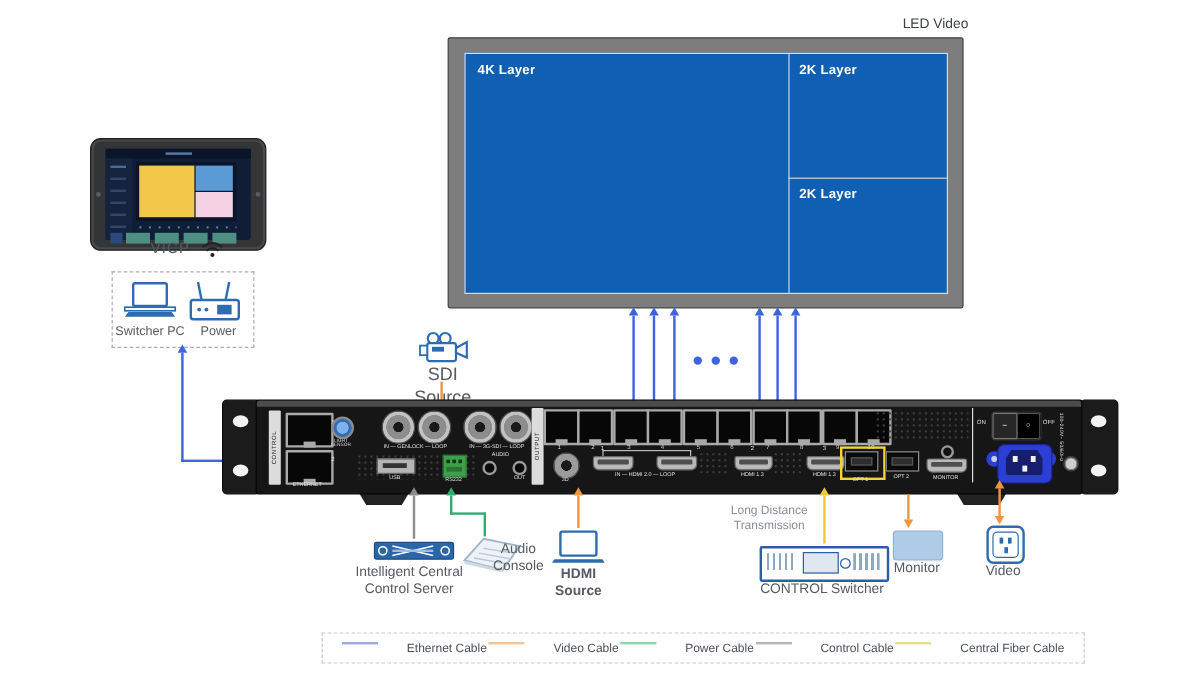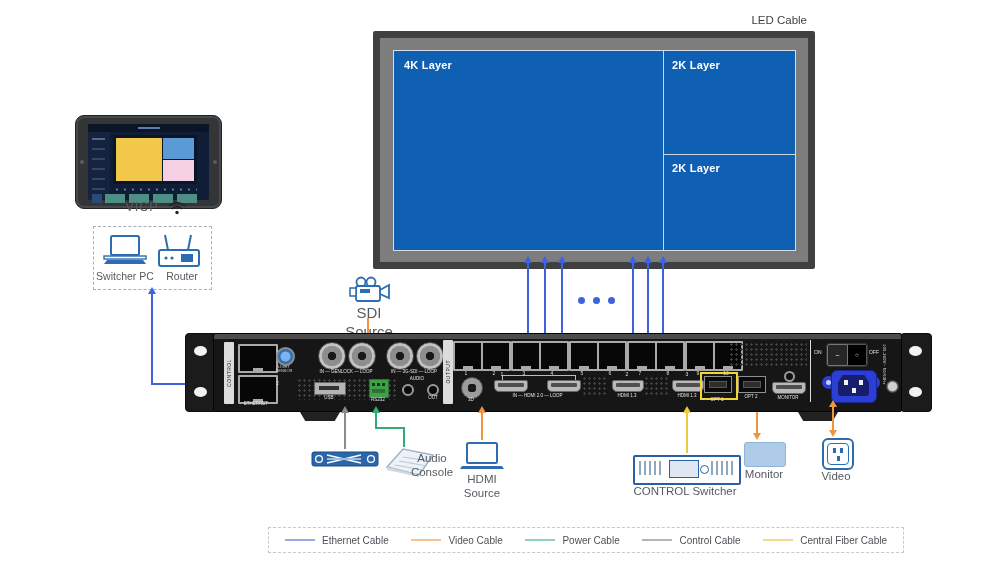--- a/index.html
+++ b/index.html
@@ -14,21 +14,21 @@
   .a-down{border-left:4px solid transparent;border-right:4px solid transparent;border-top:7px solid;}
   .a-right{border-top:4px solid transparent;border-bottom:4px solid transparent;border-left:7px solid;}
   .col-eth{color:var(--ethernet-cable);}
   .col-vid{color:var(--video-cable);}
   .col-aud{color:var(--audio-cable);}
   .col-ctl{color:var(--control-cable);}
   .col-fib{color:var(--optical-fiber-cable);}
   .dot{position:absolute;width:7px;height:7px;border-radius:50%;background:var(--ethernet-cable);}
   
   #screen-frame{left:373px;top:31px;width:428px;height:224px;background:var(--frame-gray);
-                border:7px solid #404040;border-radius:2px;}
+                border:1px solid #404040;border-radius:2px;}
   #screen-inner{position:absolute;left:13px;top:12px;width:401px;height:199px;
                 background:var(--screen-blue);border:1px solid #d7dde6;}
   .layer-label{position:absolute;color:#fff;font-size:11px;font-weight:600;letter-spacing:.2px;}
   
   #tablet{left:75px;top:115px;width:145px;height:92px;background:#333537;border-radius:9px;
           border:1px solid #222;box-shadow:inset 0 0 0 2px #47494c;}
   #tab-screen{position:absolute;left:12px;top:8px;width:121px;height:76px;background:#101d36;border-radius:2px;}
   .tab-side-dot{position:absolute;width:4px;height:4px;border-radius:50%;background:#5a5d60;}
   
   #device{left:185px;top:333px;width:745px;height:77px;}
@@ -46,32 +46,32 @@
   .vent{position:absolute;background-image:radial-gradient(circle,#3f3f3f 1.1px,transparent 1.3px);background-size:5px 5px;}
   .hdmi{position:absolute;height:10px;background:#b9b9b9;border-radius:2px 2px 5px 5px;border:1px solid #666;}
   .hdmi:after{content:"";position:absolute;left:3px;right:3px;top:2px;height:4px;background:#4f4f4f;border-radius:1px;}
   .sfp{position:absolute;width:26px;height:15px;background:#0a0a0a;border:1px solid #8f8f8f;}
   .sfp:after{content:"";position:absolute;left:4px;right:4px;top:4px;height:5px;background:#2d2d2d;border:1px solid #555;}
   .jack{position:absolute;width:8px;height:8px;border-radius:50%;background:#0a0a0a;border:2px solid #9a9a9a;}
   .pnum{position:absolute;font-size:5px;color:#ddd;text-align:center;width:26px;}
   
   #legend{left:268px;top:527px;width:636px;height:26px;border:1px dashed #c3c9d2;display:flex;
           align-items:center;justify-content:space-between;padding:0 16px;box-sizing:border-box;}
-  .leg-item{display:flex;align-items:center;gap:7px;}
+  .leg-item{display:flex;align-items:flex-start;gap:24px;}
   .leg-line{width:30px;height:2px;}
   .leg-text{font-size:10px;color:#4c5158;}
   .dashed-box{border:1px dashed #a7adb8;}
   svg{display:block;}
 </style>
 </head>
 <body>
 
 <div id="stage">
 
-  <div class="lbl" style="left:695px;top:13px;width:112px;text-align:right;color:#3e4246;">LED Cable</div>
+  <div class="lbl" style="left:695px;top:13px;width:112px;text-align:right;color:#3e4246;">LED Video</div>
 
   <div class="abs" id="screen-frame">
     <div id="screen-inner">
       <div class="layer-label" style="left:10px;top:8px;">4K Layer</div>
       <div class="abs" style="left:269px;top:0;width:1px;height:199px;background:#cdd5df;"></div>
       <div class="abs" style="left:269px;top:103px;width:132px;height:1px;background:#cdd5df;"></div>
       <div class="layer-label" style="left:278px;top:8px;">2K Layer</div>
       <div class="layer-label" style="left:278px;top:111px;">2K Layer</div>
     </div>
   </div>
@@ -138,21 +138,21 @@
     </svg>
     <svg class="abs" style="left:62px;top:5px;" width="46" height="37" viewBox="0 0 46 37">
       <line x1="12" y1="18" x2="9" y2="3" stroke="var(--icon-blue)" stroke-width="2"></line>
       <line x1="32" y1="18" x2="35" y2="3" stroke="var(--icon-blue)" stroke-width="2"></line>
       <rect x="3" y="18" width="40" height="16" rx="2" fill="#fff" stroke="var(--icon-blue)" stroke-width="2"></rect>
       <circle cx="10" cy="26" r="1.6" fill="var(--icon-blue)"></circle>
       <circle cx="16" cy="26" r="1.6" fill="var(--icon-blue)"></circle>
       <rect x="25" y="22" width="12" height="8" fill="var(--icon-blue)"></rect>
     </svg>
     <div class="lbl" style="left:2px;top:43px;width:58px;font-size:10.5px;">Switcher PC</div>
-    <div class="lbl" style="left:64px;top:43px;width:48px;font-size:10.5px;">Router</div>
+    <div class="lbl" style="left:64px;top:43px;width:48px;font-size:10.5px;">Power</div>
   </div>
 
   <div class="col-eth">
     <div class="ln" style="left:151px;top:294px;width:2px;height:91px;"></div>
     <div class="ln" style="left:151px;top:383px;width:110px;height:2px;"></div>
     <div class="arrow a-up" style="left:148px;top:287px;"></div>
     <div class="arrow a-right" style="left:261px;top:380px;"></div>
   </div>
 
   <svg class="abs" style="left:349px;top:276px;" width="46" height="28" viewBox="0 0 46 28">
@@ -303,20 +303,21 @@
     </div>
   </div>
 
   <svg class="abs" style="left:311px;top:449px;" width="68" height="20" viewBox="0 0 68 20">
     <rect x="1" y="3" width="66" height="14" rx="2" fill="#2b66ab" stroke="#1d4d86" stroke-width="1"></rect>
     <circle cx="8" cy="10" r="3.4" fill="none" stroke="#fff" stroke-width="1.3"></circle>
     <circle cx="60" cy="10" r="3.4" fill="none" stroke="#fff" stroke-width="1.3"></circle>
     <path d="M16 6 L50 14 M50 6 L16 14" stroke="#fff" stroke-width="1.3"></path>
     <rect x="16" y="9" width="34" height="2" fill="#9dbede"></rect>
   </svg>
+  <div class="lbl" style="left:282px;top:470px;width:118px;">Intelligent Central Control Server</div>
   <div class="col-ctl">
     <div class="ln" style="left:344px;top:413px;width:2px;height:36px;"></div>
     <div class="arrow a-up" style="left:341px;top:406px;"></div>
   </div>
 
   <svg class="abs" style="left:383px;top:445px;" width="54" height="32" viewBox="0 0 54 32">
     <path d="M4 22 L20 4 L50 10 L36 30 Z" fill="#eef2f7" stroke="#9fb4c8" stroke-width="1.5"></path>
     <path d="M12 20 L40 25 M16 16 L44 21 M20 12 L46 16" stroke="#b9c9d9" stroke-width="1.1"></path>
     <path d="M4 22 L36 30 L36 32 L4 25 Z" fill="#cfd9e4"></path>
   </svg>
@@ -325,33 +326,34 @@
     <div class="arrow a-up" style="left:372px;top:406px;"></div>
     <div class="ln" style="left:375px;top:413px;width:2px;height:16px;"></div>
     <div class="ln" style="left:375px;top:427px;width:30px;height:2px;"></div>
     <div class="ln" style="left:403px;top:427px;width:2px;height:20px;"></div>
   </div>
 
   <svg class="abs" style="left:458px;top:441px;" width="48" height="30" viewBox="0 0 48 30">
     <rect x="9" y="2" width="30" height="20" rx="1.5" fill="#fff" stroke="var(--icon-blue)" stroke-width="2"></rect>
     <path d="M4 25 L44 25 L46 28 L2 28 Z" fill="var(--icon-blue)"></path>
   </svg>
-  <div class="lbl" style="left:457px;top:472px;width:50px;">HDMI Source</div>
+  <div class="lbl" style="left:457px;top:472px;width:50px;font-weight:bold;">HDMI Source</div>
   <div class="col-vid">
     <div class="ln" style="left:481px;top:413px;width:2px;height:27px;"></div>
     <div class="arrow a-up" style="left:478px;top:406px;"></div>
   </div>
 
   <div class="abs" style="left:633px;top:455px;width:104px;height:26px;background:#fff;border:2px solid #2a5fa8;border-radius:2px;">
     <div class="abs" style="left:4px;top:4px;width:24px;height:14px;background:repeating-linear-gradient(90deg,#8fa8c2 0 2px,#fff 2px 5px);"></div>
     <div class="abs" style="left:34px;top:3px;width:28px;height:16px;background:#dfe8f2;border:1.5px solid #2a5fa8;"></div>
     <div class="abs" style="left:65px;top:8px;width:7px;height:7px;border-radius:50%;border:1.5px solid #2a5fa8;"></div>
     <div class="abs" style="left:76px;top:4px;width:22px;height:14px;background:repeating-linear-gradient(90deg,#8fa8c2 0 2px,#fff 2px 5px);"></div>
   </div>
   <div class="lbl" style="left:627px;top:484px;width:116px;">CONTROL Switcher</div>
+  <div class="lbl" style="left:595px;top:420px;width:92px;font-size:10px;color:#8a8f96;">Long Distance Transmission</div>
   <div class="col-fib">
     <div class="ln" style="left:686px;top:413px;width:2px;height:40px;"></div>
     <div class="arrow a-up" style="left:683px;top:406px;"></div>
   </div>
 
   <div class="abs" style="left:744px;top:442px;width:40px;height:23px;background:#aecbe8;border:1px solid #8fb4d8;border-radius:3px;"></div>
   <div class="lbl" style="left:733px;top:467px;width:62px;">Monitor</div>
   <div class="col-vid">
     <div class="ln" style="left:756px;top:412px;width:2px;height:21px;"></div>
     <div class="arrow a-down" style="left:753px;top:433px;"></div>

